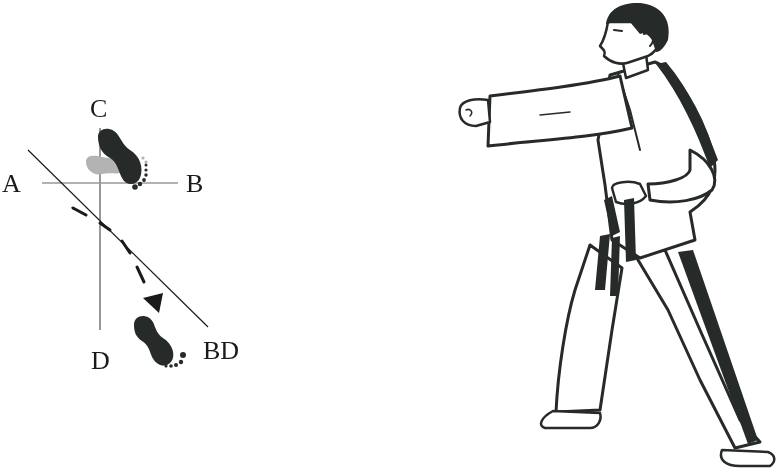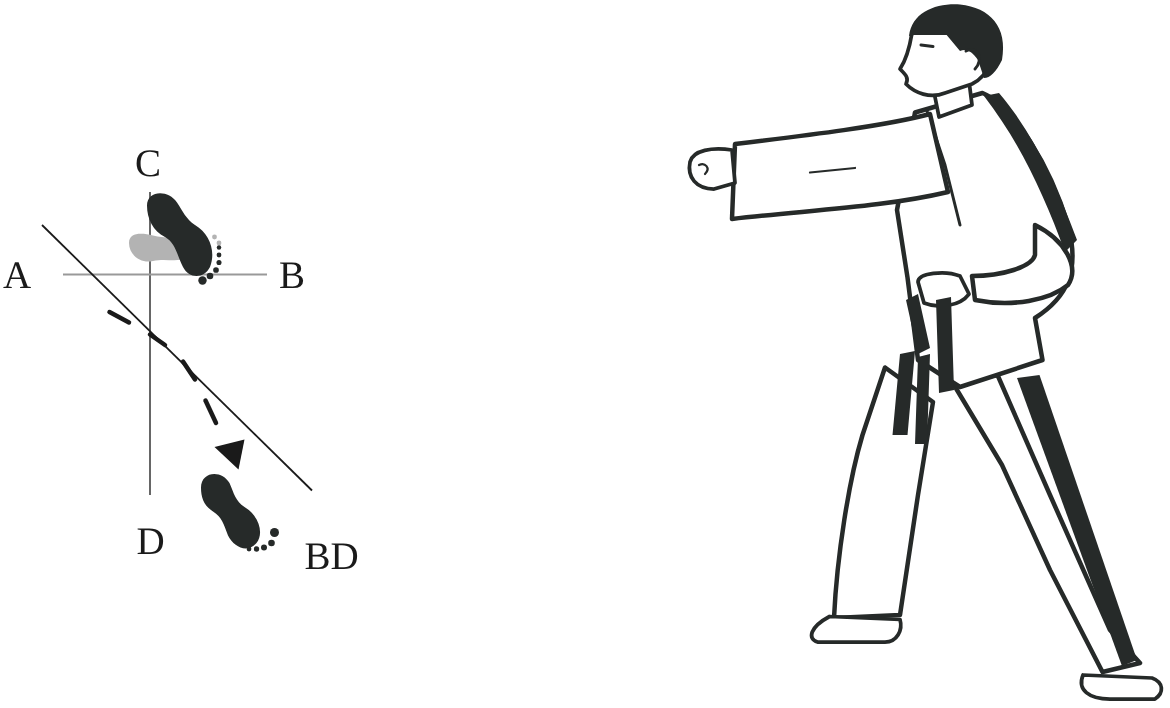--- a/index.html
+++ b/index.html
@@ -93,13 +93,13 @@
     <path d="M644,34 C652,30 656,40 650,46" fill="none" stroke-width="2"></path>
 
     <path d="M614,30 L622,31" fill="none" stroke-width="2"></path>
   </g>
 </svg>
 
 <div class="lbl" style="left:90px; top:96px;">C</div>
 <div class="lbl" style="left:2px; top:171px;">A</div>
 <div class="lbl" style="left:186px; top:171px;">B</div>
 <div class="lbl" style="left:91px; top:348px;">D</div>
-<div class="lbl" style="left:203px; top:338px;margin-top:20px;">BD</div>
+<div class="lbl" style="left:203px; top:338px;">BD</div>
 
 </body></html>

